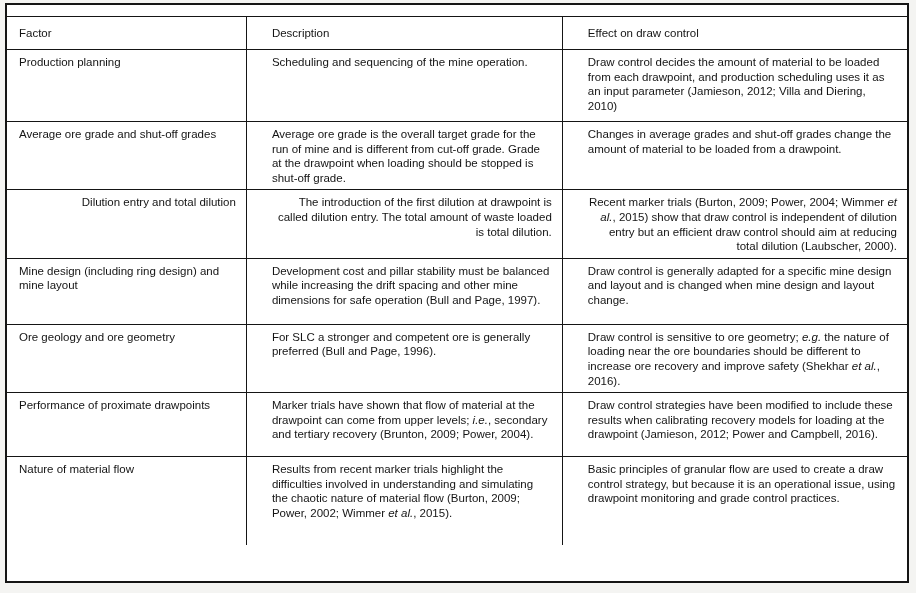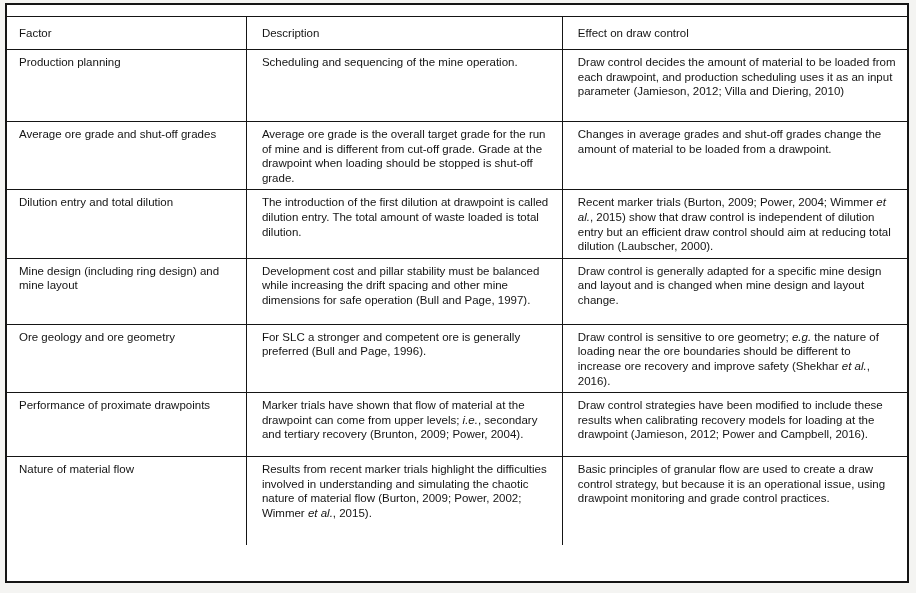--- a/index.html
+++ b/index.html
@@ -62,26 +62,26 @@
     vertical-align: middle;
   }
   table.factors td {
     border-top: 1px solid #151515;
     vertical-align: top;
     padding: 5px 10px 4px 12px;
   }
   table.factors th + th,
   table.factors td + td {
     border-left: 1px solid #151515;
-    padding-left: 15px;
+    padding-left: 25px;
   }
   
   tbody tr:nth-child(1) { height: 72px; }
   tbody tr:nth-child(2) { height: 64px; }
-  tbody tr:nth-child(3) { height: 64px; }
+  tbody tr:nth-child(3) { height: 64px; text-align: right; }
   tbody tr:nth-child(4) { height: 66px; }
   tbody tr:nth-child(5) { height: 64px; }
   tbody tr:nth-child(6) { height: 64px; }
   tbody tr:nth-child(7) { height: 88px; }
 
   td em { font-style: italic; }
 </style>
 </head>
 <body>
 

